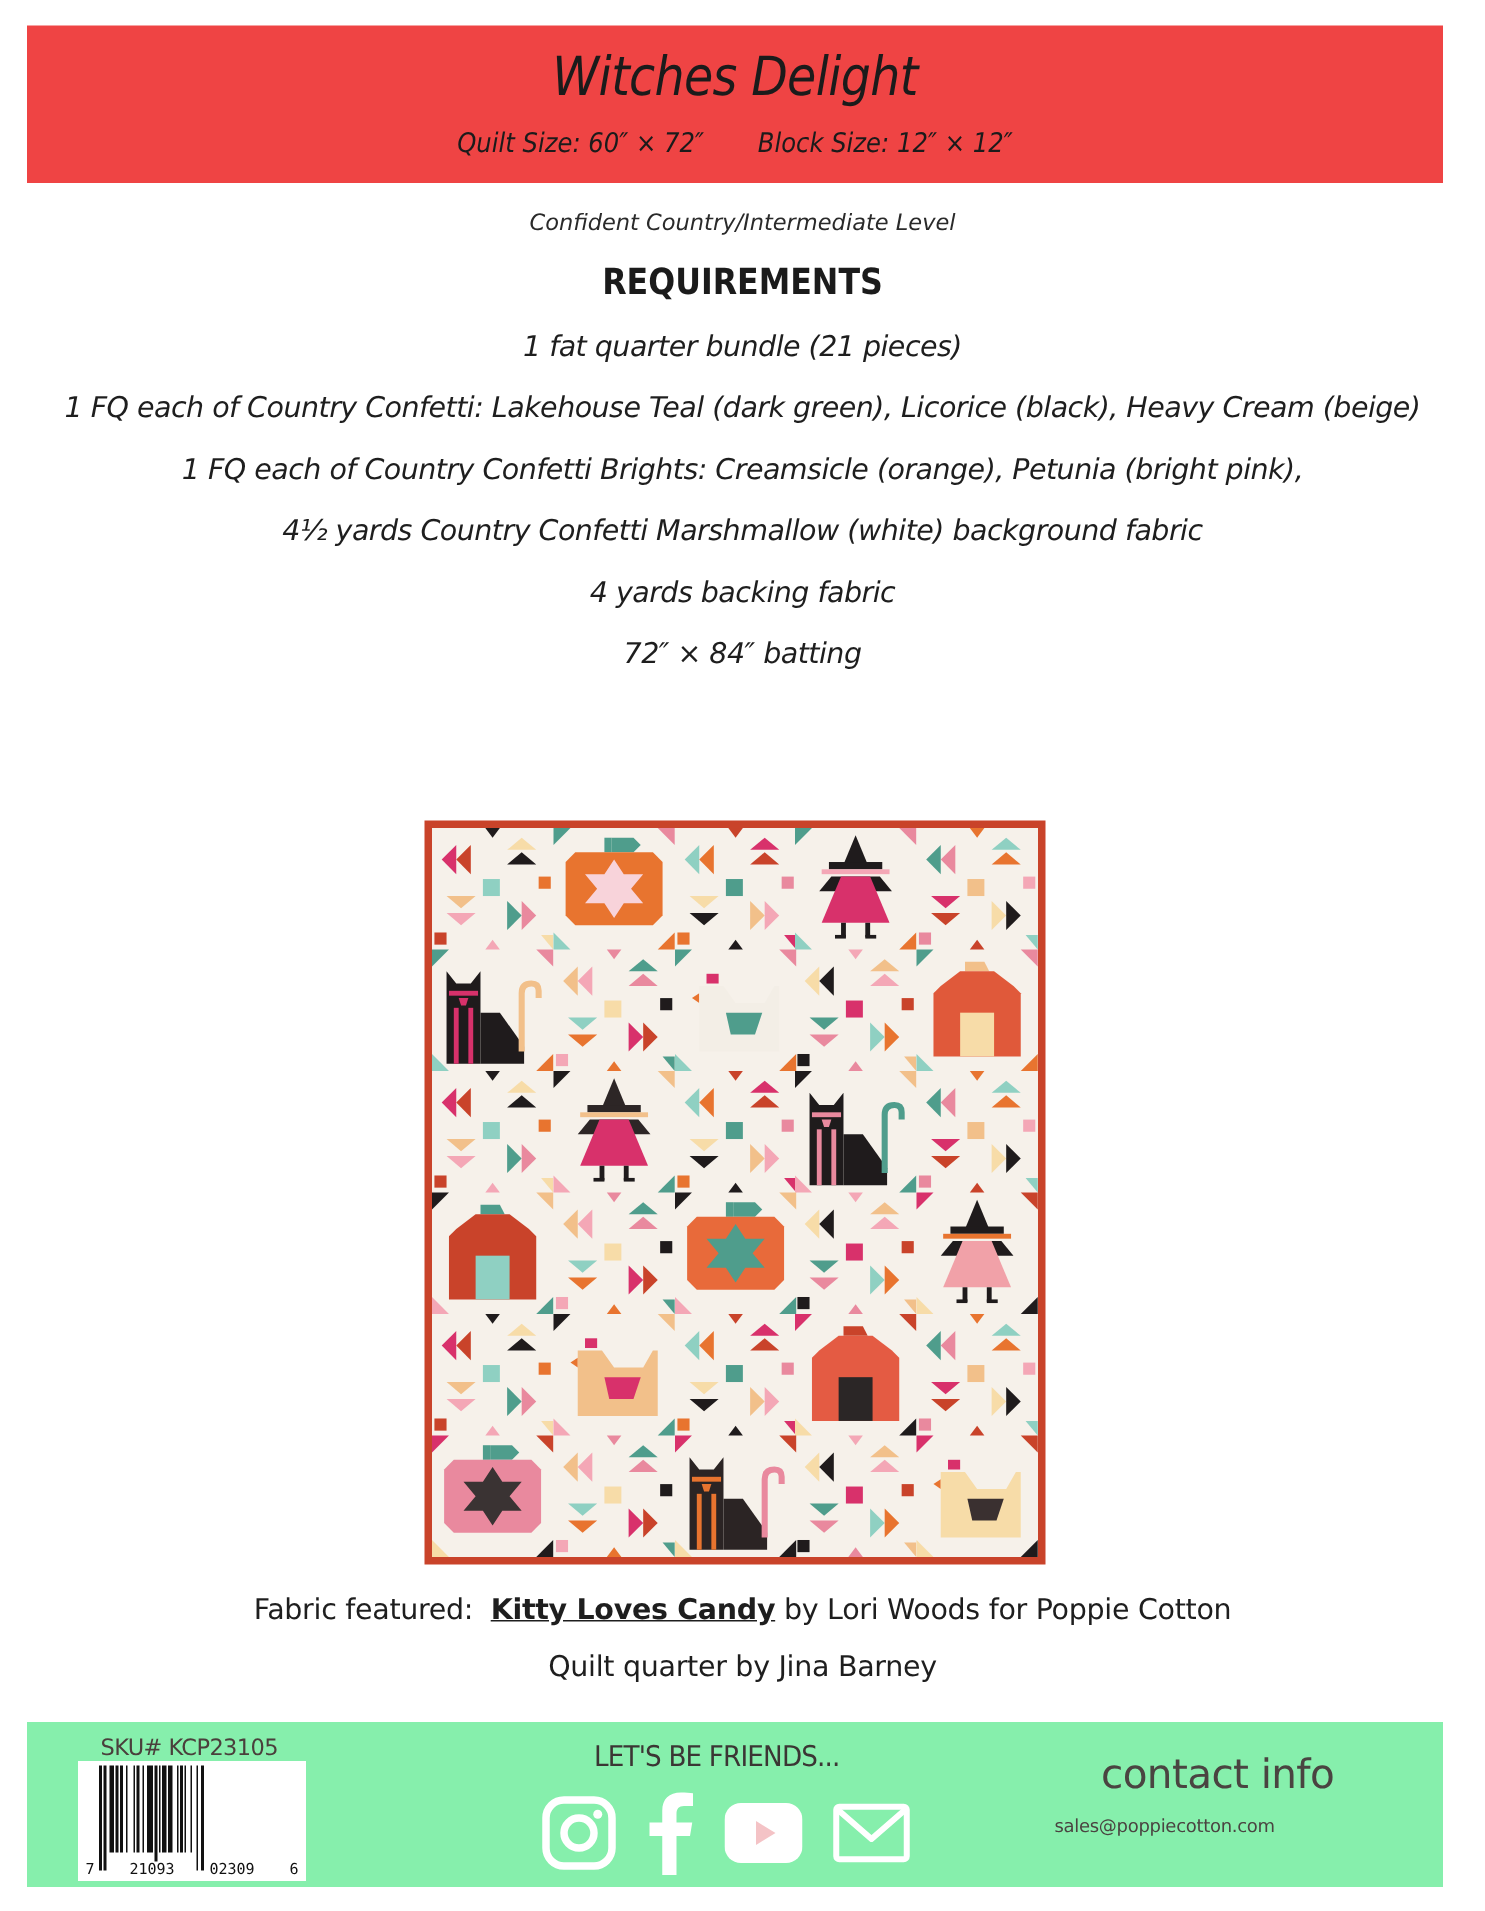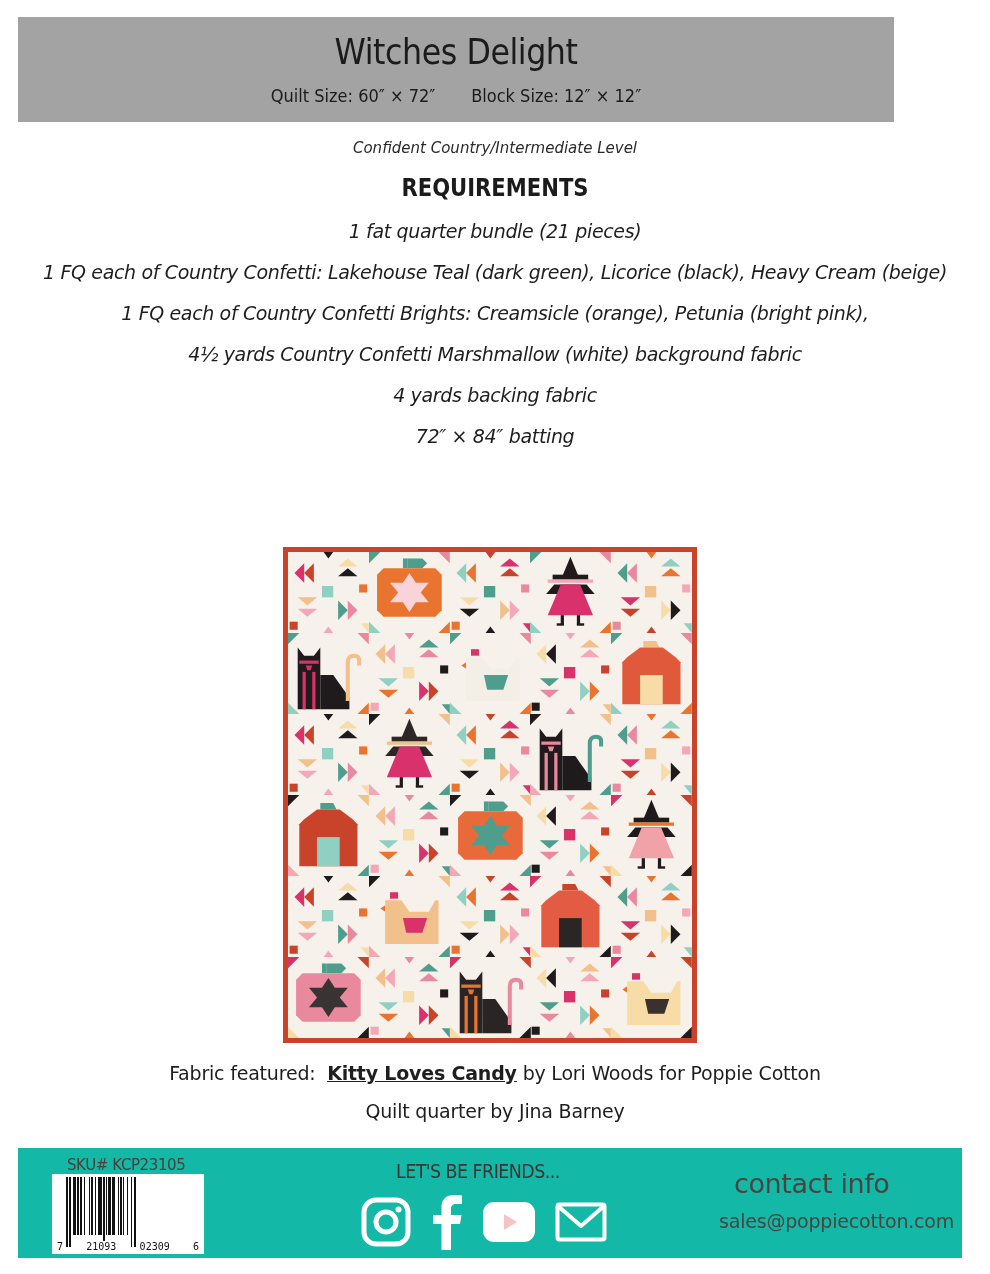--- a/index.html
+++ b/index.html
@@ -1,21 +1,22 @@
 <!DOCTYPE html>
 <html><head>
 <meta charset="utf-8">
 <style>
   * { box-sizing: border-box; margin: 0; padding: 0; }
   html, body { width: 990px; height: 1274px; background: #ffffff; overflow: hidden; }
   body { font-family: "DejaVu Sans", sans-serif; color: #1e1e1e; position: relative; }
 
   .banner {
-    position: absolute; left: 18px; top: 17px; width: 876px; height: 105px;
-    background: #a3a3a3;
+    position: absolute; left: 18px; top: 17px; width: 944px; height: 105px;
+    background: #ef4444;
+    font-style: italic;
   }
   .title {
     position: absolute; left: 0; right: 0; top: 14px; text-align: center;
     font-size: 36px; font-weight: 400; letter-spacing: -0.5px; color: #1b1b1b;
     font-family: "DejaVu Sans", sans-serif; transform: scaleX(0.88);
   }
   .sizes {
     position: absolute; left: 0; right: 0; top: 68px; text-align: center;
     font-size: 18px; color: #1b1b1b; transform: scaleX(0.9);
   }
@@ -51,21 +52,21 @@
     position: absolute; left: 0; right: 0; top: 1062px; text-align: center; font-size: 19px;
     color: #1e1e1e; letter-spacing: -0.2px;
   }
   .credit1 b { font-weight: 700; text-decoration: underline; }
   .credit2 {
     position: absolute; left: 0; right: 0; top: 1100px; text-align: center; font-size: 19px;
     color: #1e1e1e; letter-spacing: -0.2px;
   }
 
   .footer {
-    position: absolute; left: 18px; top: 1148px; width: 944px; height: 110px; background: #14b8a6;
+    position: absolute; left: 18px; top: 1148px; width: 944px; height: 110px; background: #86efac;
   }
   .sku { position: absolute; left: 49px; top: 8px; font-size: 15px; color: #4a3f3c; letter-spacing: -0.4px; }
   .barcode {
     position: absolute; left: 34px; top: 26px; width: 152px; height: 80px; background: #fff;
     padding: 3px 4px 0 4px;
   }
   .bars { display: flex; align-items: flex-start; height: 62px; gap: 0; padding-left: 10px; }
   .bar { background: #111; height: 58px; }
   .bar.long { height: 70px; }
   .barnums {
@@ -78,21 +79,21 @@
     position: absolute; left: 378px; top: 12px; font-size: 19px; color: #3b3634;
     letter-spacing: -0.6px; transform: scaleX(0.92); transform-origin: left;
   }
   .socials { position: absolute; left: 343px; top: 46px; display: flex; gap: 20px; align-items: center; }
   .social { display: block; }
 
   .contact-title {
     position: absolute; left: 716px; top: 20px; font-size: 27px; color: #4a4441; letter-spacing: -0.4px;
   }
   .contact-email {
-    position: absolute; left: 685px; top: 62px; font-size: 19px; color: #4a4441; letter-spacing: -0.2px; margin-left: 16px;
+    position: absolute; left: 685px; top: 62px; font-size: 12px; color: #4a4441; letter-spacing: -0.2px;
   }
 </style>
 </head>
 <body>
 
 <div class="banner">
   <div class="title">Witches Delight</div>
   <div class="sizes">
     <span>Quilt Size: 60″ × 72″</span>
     <span>Block Size: 12″ × 12″</span>

